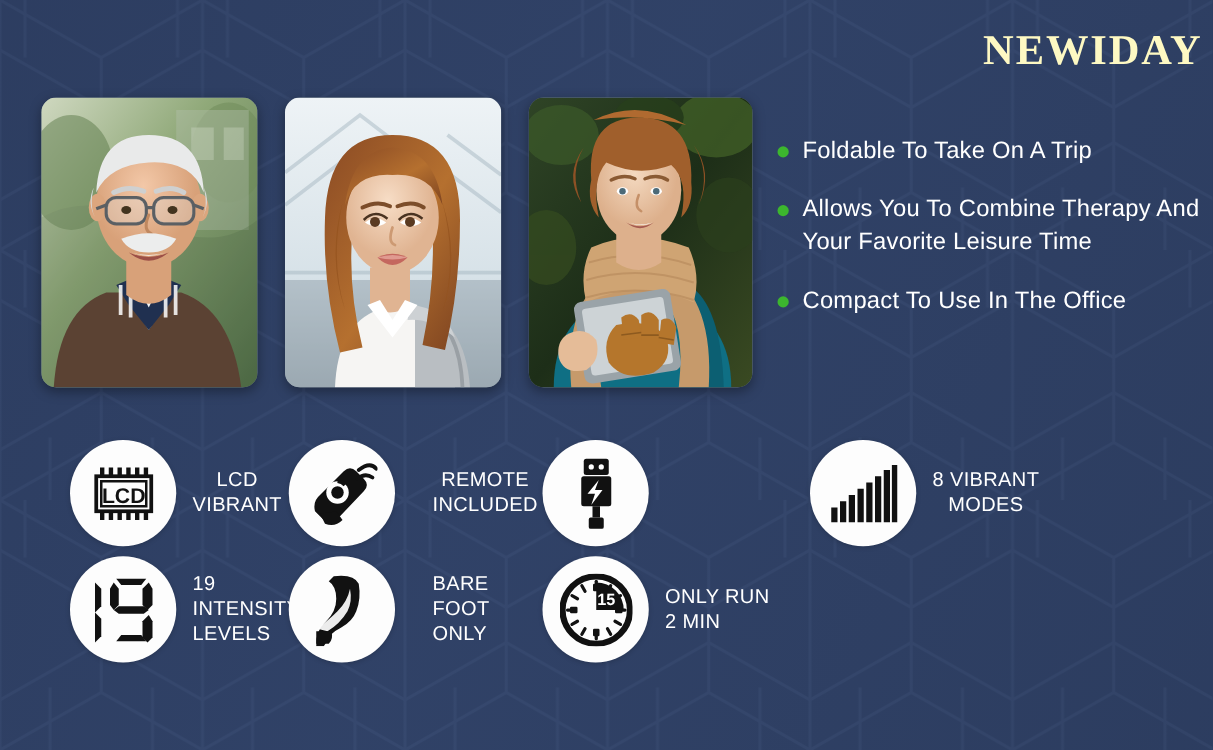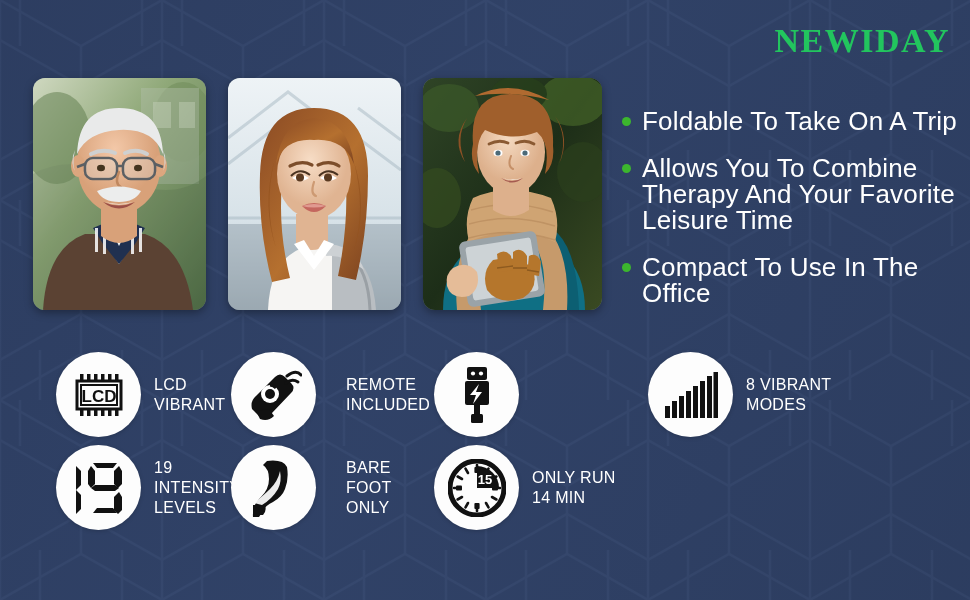--- a/index.html
+++ b/index.html
@@ -14,24 +14,24 @@
   #bg-pattern { position:absolute; inset:0; z-index:0; }
   #bg-tint {
     position:absolute; inset:0; z-index:1;
     background:linear-gradient(115deg,#2c3c5f 0%,#32446a 45%,#2b3b5d 100%);
     opacity:.55;
   }
   #stage { position:absolute; inset:0; z-index:3; }
 
   
   #logo {
-    position:absolute; right:20px; top:22px;
+    position:absolute; right:8px; top:22px;
     font-family:"Liberation Serif", serif;
     font-size:34px; font-weight:700; letter-spacing:1.5px;
-    color:#22c55e;
+    color:#fef9c3;
   }
 
   
   .photo {
     position:absolute; top:78px; height:232px;
     border-radius:12px; overflow:hidden;
     box-shadow:0 3px 9px rgba(0,0,0,.34);
     background:#6a7a86;
   }
   #photo-1 { left:33px;  width:173px; }
@@ -40,28 +40,28 @@
   .photo svg { display:block; width:100%; height:100%; }
 
   
   #bullets { position:absolute; left:622px; top:108px; width:340px; }
   .bullet-row { display:flex; align-items:flex-start; margin-bottom:21px; }
   .bullet-dot {
     width:9px; height:9px; border-radius:50%;
     background:#3cb62e; flex:0 0 9px; margin-top:9px; margin-right:11px;
   }
   .bullet-text {
-    color:#fff; font-size:26px; line-height:26px;
+    color:#fff; font-size:19px; line-height:26px;
     letter-spacing:.2px; font-weight:400;
   }
 
   
   #features { position:absolute; left:0; top:352px; width:970px; }
   .feat-row { display:flex; }
-  #feat-row-1 { margin-bottom:8px; }
+  #feat-row-1 { margin-bottom:8px;text-align:center; }
   .feat {
     display:flex; align-items:center;
   }
   .feat-0 { width:215px; padding-left:56px; }
   .feat-1 { width:207px; padding-left:16px;gap:17px; }
   .feat-2 { width:212px; padding-left:12px; }
   .feat-3 { width:250px; padding-left:14px; }
   .circle {
     width:85px; height:85px; border-radius:50%;
     background:#fdfdfd; flex:0 0 85px;
@@ -485,20 +485,20 @@
               <rect x="26.4" y="44" width="5.2" height="6" rx="1"></rect>
               <rect x="8" y="26.4" width="6" height="5.2" rx="1"></rect>
               <rect x="44" y="26.4" width="6" height="5.2" rx="1"></rect>
             </g>
             <path d="M29 29 L29 7 A22 22 0 0 1 51 29 Z" fill="#111"></path>
             <text x="37" y="25" text-anchor="middle" font-family="Liberation Sans, sans-serif" font-size="13" font-weight="700" fill="#fff">15</text>
           </svg>
         </div>
         <div class="feat-label">
           <span>ONLY RUN</span>
-          <span class="l2">14 MIN</span>
+          <span class="l2">2 MIN</span>
         </div>
       </div>
 
       <div class="feat feat-3"></div>
     </div>
   </div>
 </div>
 
 </body></html>

